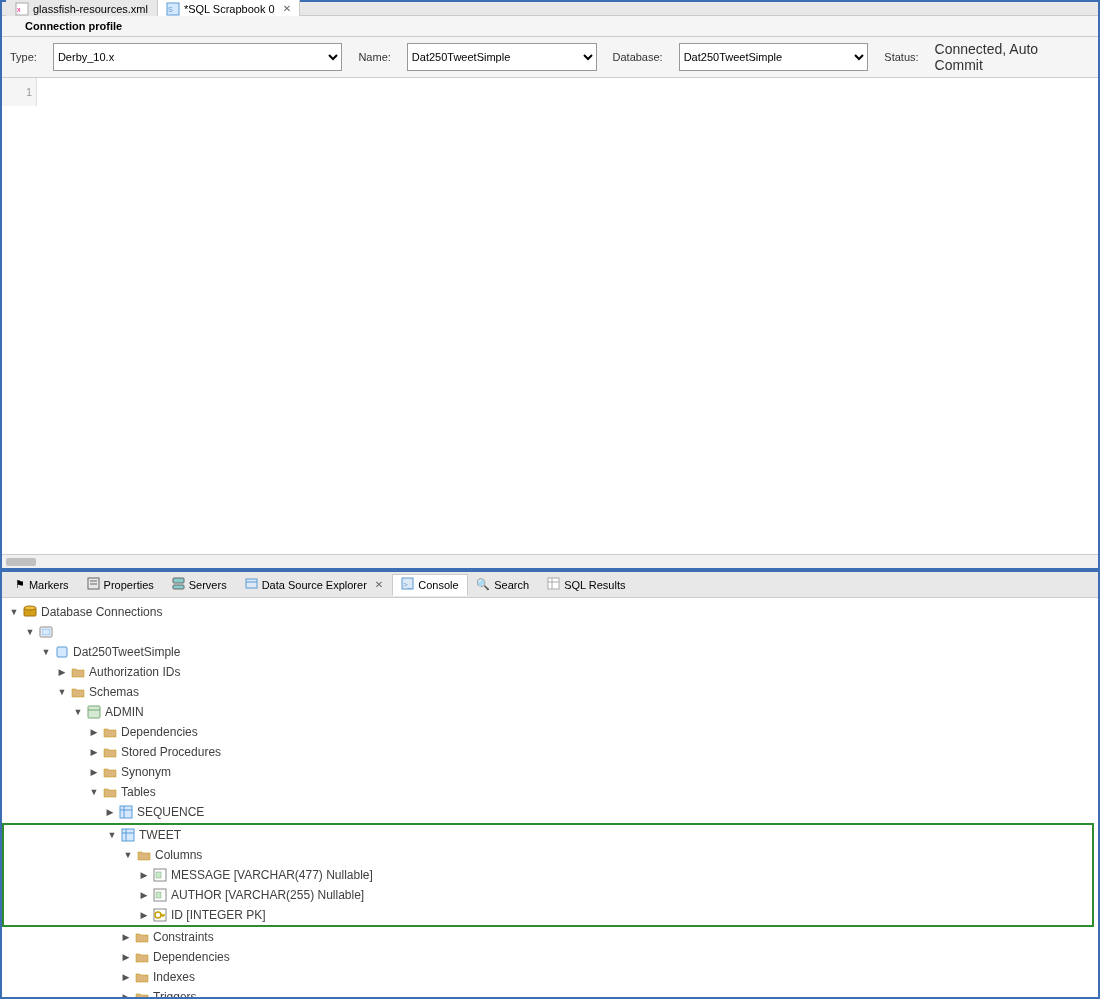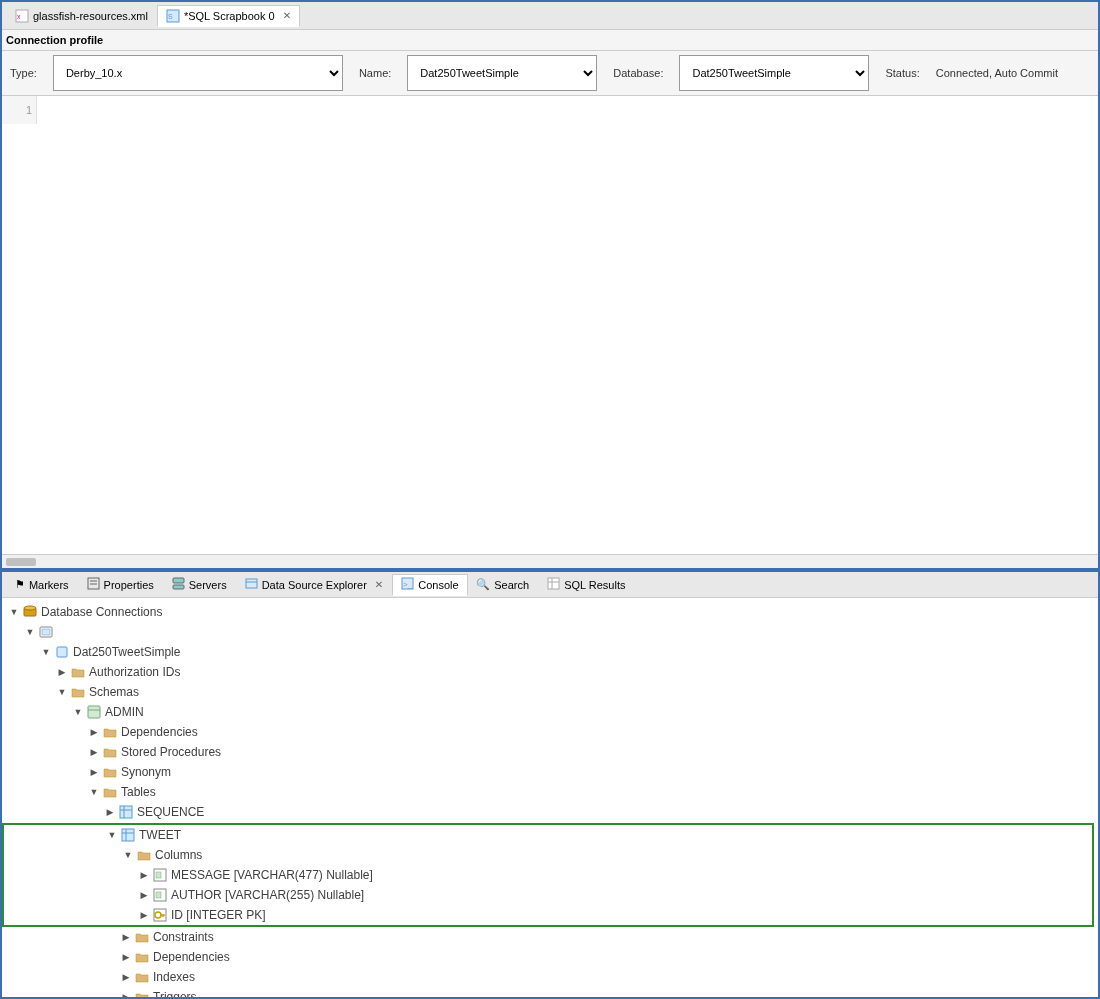--- a/index.html
+++ b/index.html
@@ -12,21 +12,21 @@
       height: 570px;
       display: flex;
       flex-direction: column;
     }
 
     .tab-bar {
       display: flex;
       align-items: center;
       background: #e8e8e8;
       border-bottom: 1px solid #ccc;
-      height: 28px;
+      height: 14px;
       padding: 0 4px;
     }
 
     .tab {
       display: flex;
       align-items: center;
       padding: 2px 8px;
       font-size: 11px;
       cursor: pointer;
       background: #e8e8e8;
@@ -50,21 +50,21 @@
     }
 
     .tab-close {
       font-size: 10px;
       cursor: pointer;
       color: #666;
       margin-left: 4px;
     }
 
     .connection-profile {
-      padding: 4px 4px;
+      padding: 4px 23px;
       border-bottom: 1px solid #ccc;
       background: #f5f5f5;
       font-size: 11px;
       font-weight: bold;
     }
 
     .connection-row {
       display: flex;
       align-items: center;
       padding: 4px 8px;
@@ -75,33 +75,33 @@
     }
 
     .connection-label {
       color: #333;
       font-weight: normal;
     }
 
     .connection-select {
       border: 1px solid #999;
       background: #fff;
-      padding: 1px 8px;
+      padding: 1px 0;
       font-size: 11px;
-      height: 36px;
+      height: 28px;
       cursor: pointer;
     }
 
     .type-select { width: 290px; }
     .name-select { width: 190px; }
     .db-select { width: 190px; }
 
     .status-text {
       color: #333;
-      font-size: 11px;
+      font-size: 14px;
     }
 
     .editor-area {
       flex: 1;
       background: #fff;
       position: relative;
       overflow: auto;
     }
 
     .line-numbers {

